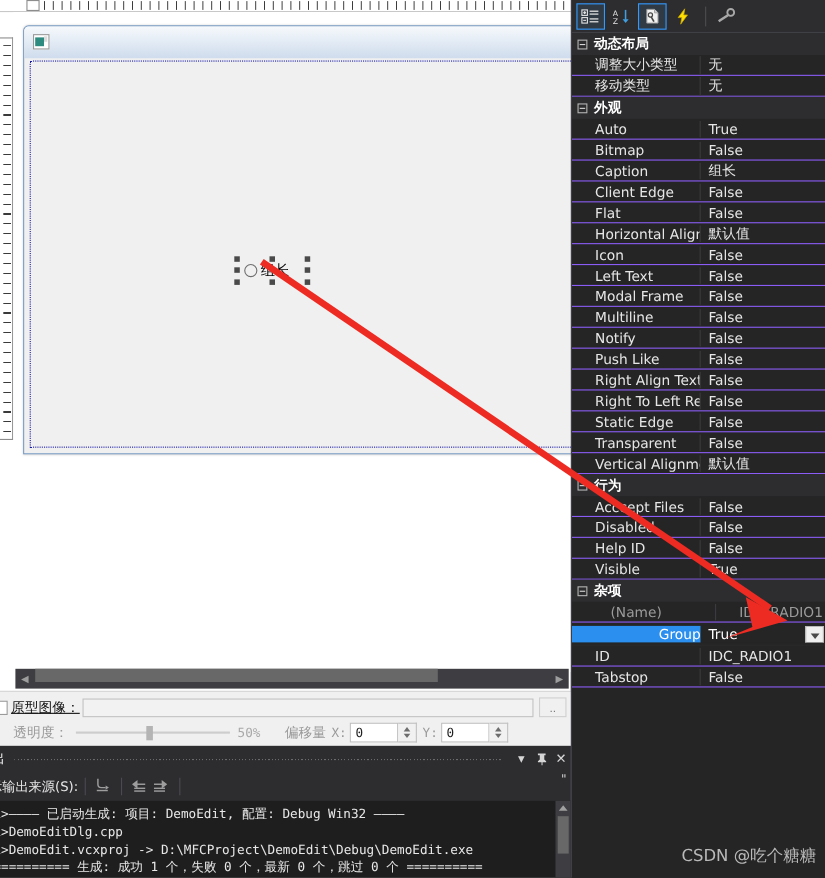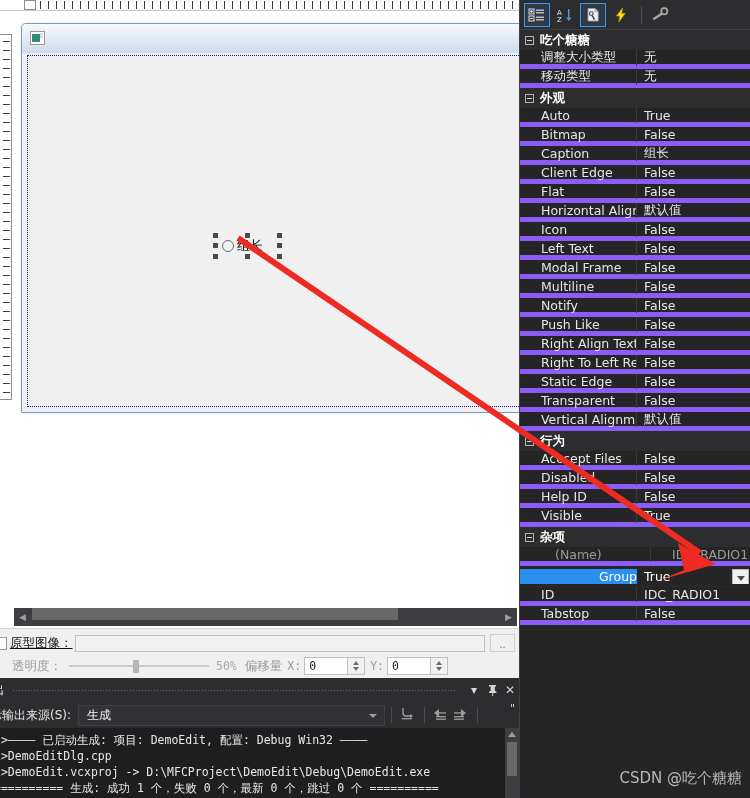--- a/index.html
+++ b/index.html
@@ -167,21 +167,21 @@
   }
   #opacity-slider .rail {
     position: absolute; left: 0; right: 0; top: 6px; height: 2px; background: #cdcdcd;
   }
   #opacity-slider .knob {
     position: absolute; left: 64px; top: 1px; width: 6px; height: 13px;
     background: #b4b4b4;
   }
   #opacity-value { font-size: 11.5px; color: #a8a8a8; margin-left: 7px;
     font-family: "DejaVu Sans Mono", monospace; }
-  #offset-label { font-size: 12.5px; color: #9a9a9a; margin-left: 8px;
+  #offset-label { font-size: 12.5px; color: #9a9a9a; margin-left: 22px;
     font-family: Liberation Sans, sans-serif; white-space: nowrap; }
   .axis-label { font-size: 11.5px; color: #9a9a9a; margin-left: 5px;
     font-family: "DejaVu Sans Mono", monospace; }
   .spin-wrap { display: flex; margin-left: 3px; flex: none; }
   .spin-field {
     width: 44px; height: 18px; background: #ffffff; border: 1px solid #c0c0c0;
     font-size: 11.5px; color: #222; padding-left: 4px; line-height: 16px;
     font-family: "DejaVu Sans Mono", monospace;
   }
   .spin-btns {
@@ -304,21 +304,21 @@
   .cat-expander::before {
     content: ""; position: absolute; left: 1px; right: 1px; top: 3px;
     height: 1px; background: #d8d8d8;
   }
   .cat-name {
     font-size: 12.5px; color: #ffffff; font-weight: bold;
     font-family: "DejaVu Sans", sans-serif;
   }
   .prop-row {
     display: flex; align-items: center; height: 19px;
-    border-bottom: 5px solid #8b5cf6;
+    border-bottom: 1px solid #8b5cf6;
   }
   .prop-name {
     width: 117px; padding-left: 21px; flex: none;
     font-size: 12.5px; color: #e6e6e6; white-space: nowrap; overflow: hidden;
     font-family: "DejaVu Sans", sans-serif;
     border-right: 1px solid #3b3b3d;
   }
   .prop-val {
     flex: 1; padding-left: 7px;
     font-size: 12.5px; color: #e6e6e6; white-space: nowrap; overflow: hidden;
@@ -452,24 +452,20 @@
         <span class="hdr-btn">
           <svg width="11" height="12" viewBox="0 0 11 12" aria-hidden="true">
             <path d="M2 1h7v1.5H7.8v4L9.5 8v1H6.2v3H5.3V9H2V8l1.7-1.5v-4H2z" fill="#d6d6d6"></path>
           </svg>
         </span>
         <span class="hdr-btn">✕</span>
       </div>
 
       <div id="output-toolbar">
         <span id="src-label">示输出来源(S):</span>
-        <span id="src-combo">
-          <span class="val">生成</span>
-          <i class="chev"></i>
-        </span>
         <span class="tb-sep"></span>
         <span class="tb-icon">
           <svg width="18" height="18" viewBox="0 0 18 18" aria-hidden="true">
             <path d="M5 3v5a3 3 0 003 3h4" stroke="#c9c9c9" stroke-width="1.3" fill="none"></path>
             <path d="M12 9l3 2-3 2z" fill="#c9c9c9"></path>
             <rect x="4" y="13" width="10" height="1.3" fill="#c9c9c9"></rect>
           </svg>
         </span>
         <span class="tb-sep"></span>
         <span class="tb-icon">
@@ -548,21 +544,21 @@
         <svg width="18" height="16" viewBox="0 0 18 16" aria-hidden="true">
           <circle cx="13.3" cy="4.3" r="3.1" fill="none" stroke="#a9a9a9" stroke-width="1.7"></circle>
           <rect x="1.5" y="8.4" width="10" height="2.3" transform="rotate(-33 6.5 9.5)" fill="#a9a9a9"></rect>
         </svg>
       </span>
     </div>
 
     <div id="props-grid">
         <div class="cat-row">
           <span class="cat-expander"></span>
-          <span class="cat-name">吃个糖糖</span>
+          <span class="cat-name">动态布局</span>
         </div>
         <div class="prop-row">
           <span class="prop-name">调整大小类型</span>
           <span class="prop-val">无</span>
         </div>
         <div class="prop-row">
           <span class="prop-name">移动类型</span>
           <span class="prop-val">无</span>
         </div>
         <div class="cat-row">

